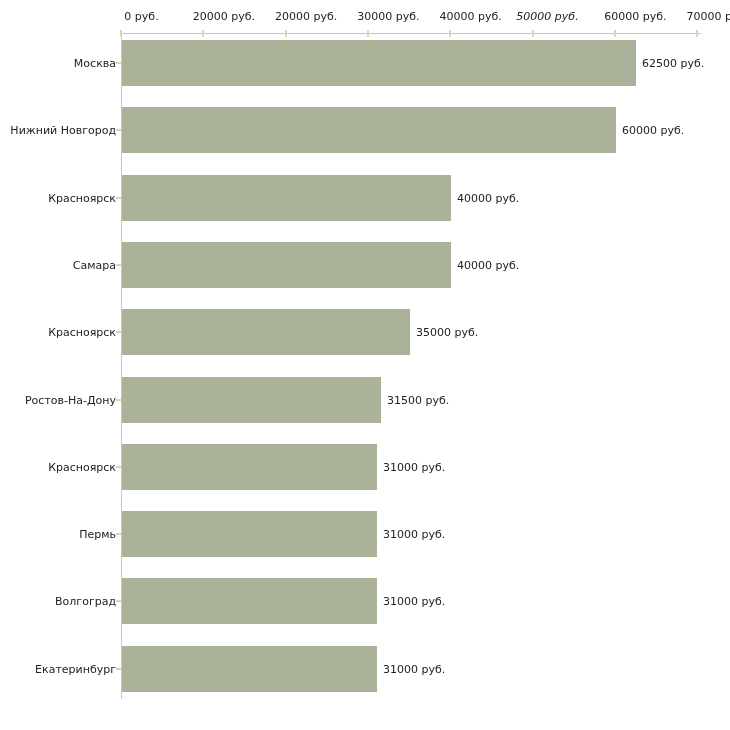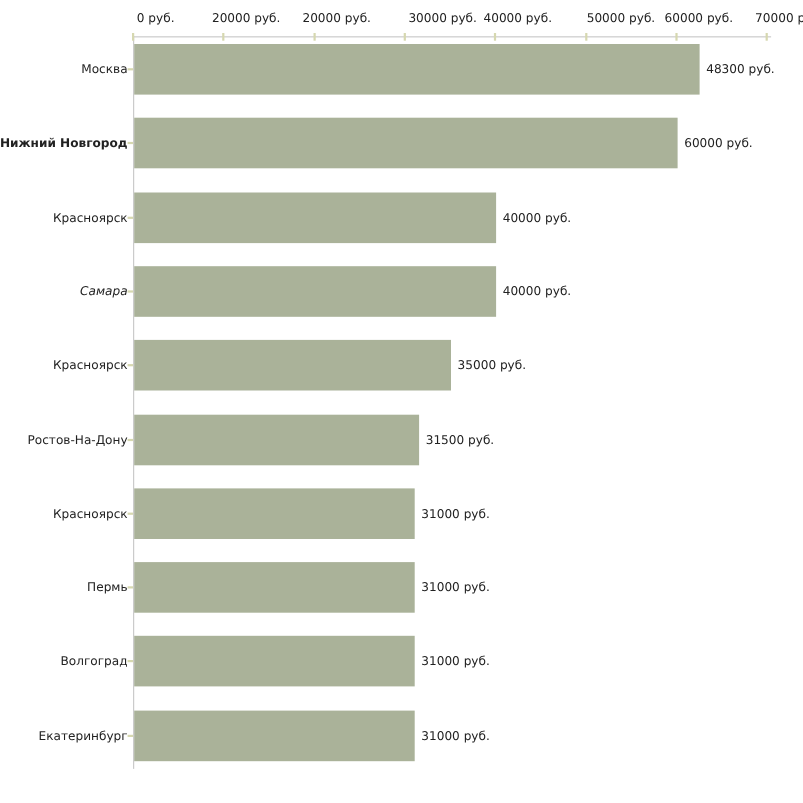--- a/index.html
+++ b/index.html
@@ -76,45 +76,45 @@
 
 <div class="chart" id="chart">
   <div class="haxis"></div>
   <div class="vaxis"></div>
 <div class="xlabel" style="left: 121px;">0 руб.</div>
     <div class="xtick" style="left: 120px; top: 30px; background: rgb(214, 216, 176);"></div>
     <div class="xlabel" style="left: 203.3px;">20000 руб.</div>
     <div class="xtick" style="left: 202.3px; top: 30px; background: rgb(214, 216, 176);"></div>
     <div class="xlabel" style="left: 285.6px;">20000 руб.</div>
     <div class="xtick" style="left: 284.6px; top: 30px; background: rgb(214, 216, 176);"></div>
-    <div class="xlabel" style="left: 367.9px; margin-left: 14px;">30000 руб.</div>
+    <div class="xlabel" style="left: 367.9px;">30000 руб.</div>
     <div class="xtick" style="left: 366.9px; top: 30px; background: rgb(214, 216, 176);"></div>
     <div class="xlabel" style="left: 450.2px;">40000 руб.</div>
     <div class="xtick" style="left: 449.2px; top: 30px; background: rgb(214, 216, 176);"></div>
-    <div class="xlabel" style="left: 544px;">50000 руб.</div>
+    <div class="xlabel" style="left: 527px; font-style: italic;">50000 руб.</div>
     <div class="xtick" style="left: 531.5px; top: 30px; background: rgb(214, 216, 176);"></div>
     <div class="xlabel" style="left: 614.8px;">60000 руб.</div>
     <div class="xtick" style="left: 613.8px; top: 30px; background: rgb(214, 216, 176);"></div>
     <div class="xlabel" style="left: 697.1px;">70000 руб.</div>
     <div class="xtick" style="left: 696.1px; top: 30px; background: rgb(214, 216, 176);"></div>
     <div class="bar" style="left: 122px; top: 40px; width: 514px; background: rgb(170, 178, 153);"></div>
     <div class="ytick" style="left: 116px; top: 62px; background: rgb(214, 216, 176);"></div>
     <div class="cat" style="top: 63px;">Москва</div>
-    <div class="val" style="left: 642px; top: 63px;">48300 руб.</div>
+    <div class="val" style="left: 642px; top: 63px;">62500 руб.</div>
     <div class="bar" style="left: 122px; top: 107px; width: 494px; background: rgb(170, 178, 153);"></div>
     <div class="ytick" style="left: 116px; top: 129px; background: rgb(214, 216, 176);"></div>
-    <div class="cat" style="top: 130px; font-weight: bold;">Нижний Новгород</div>
+    <div class="cat" style="top: 130px;">Нижний Новгород</div>
     <div class="val" style="left: 622px; top: 130px;">60000 руб.</div>
     <div class="bar" style="left: 122px; top: 175px; width: 329px; background: rgb(170, 178, 153);"></div>
     <div class="ytick" style="left: 116px; top: 197px; background: rgb(214, 216, 176);"></div>
     <div class="cat" style="top: 198px;">Красноярск</div>
     <div class="val" style="left: 457px; top: 198px;">40000 руб.</div>
     <div class="bar" style="left: 122px; top: 242px; width: 329px; background: rgb(170, 178, 153);"></div>
     <div class="ytick" style="left: 116px; top: 264px; background: rgb(214, 216, 176);"></div>
-    <div class="cat" style="top: 265px; font-style: italic;">Самара</div>
+    <div class="cat" style="top: 265px;">Самара</div>
     <div class="val" style="left: 457px; top: 265px;">40000 руб.</div>
     <div class="bar" style="left: 122px; top: 309px; width: 288px; background: rgb(170, 178, 153);"></div>
     <div class="ytick" style="left: 116px; top: 331px; background: rgb(214, 216, 176);"></div>
     <div class="cat" style="top: 332px;">Красноярск</div>
     <div class="val" style="left: 416px; top: 332px;">35000 руб.</div>
     <div class="bar" style="left: 122px; top: 377px; width: 259px; background: rgb(170, 178, 153);"></div>
     <div class="ytick" style="left: 116px; top: 399px; background: rgb(214, 216, 176);"></div>
     <div class="cat" style="top: 400px;">Ростов-На-Дону</div>
     <div class="val" style="left: 387px; top: 400px;">31500 руб.</div>
     <div class="bar" style="left: 122px; top: 444px; width: 255px; background: rgb(170, 178, 153);"></div>

